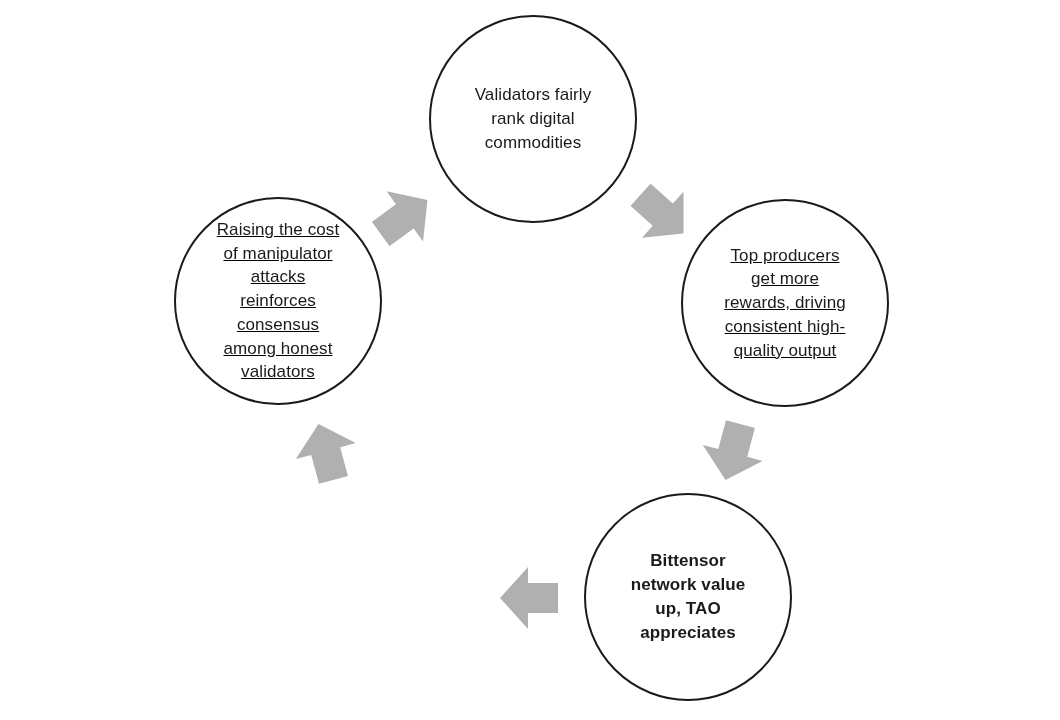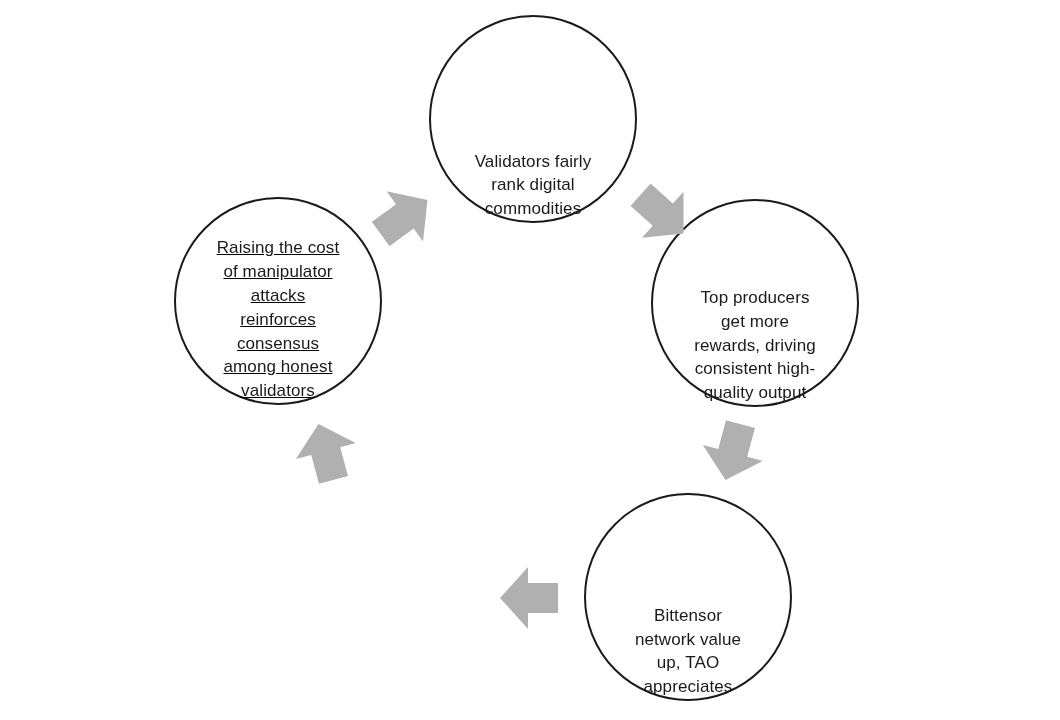--- a/index.html
+++ b/index.html
@@ -16,21 +16,21 @@
     font-family:"Liberation Sans","DejaVu Sans",sans-serif;
     position:relative;overflow:hidden;
   }
   .diagram{position:absolute;inset:0;}
   .node{
     position:absolute;
     box-sizing:border-box;
     background:var(--node-fill);
     border:2px solid var(--node-stroke);
     border-radius:50%;
-    display:flex;align-items:flex-end;justify-content:center;
+    display:flex;align-items:center;justify-content:center;
   }
   .node-label{
     white-space:pre-line;
     text-align:center;
     font-size:17px;
     line-height:1.4;
     color:var(--text);
     letter-spacing:0.1px;
     padding:0 14px;
   }
@@ -45,29 +45,29 @@
 <body>
 
 <div class="diagram">
 
   <div class="node" style="left: 429px; top: 15px; width: 208px; height: 208px;">
     <div class="node-label">Validators fairly
 rank digital
 commodities</div>
   </div>
 
-  <div class="node" style="left: 651px; top: 199px; width: 208px; height: 208px;">
+  <div class="node" style="left: 681px; top: 199px; width: 208px; height: 208px; text-decoration: underline;">
     <div class="node-label">Top producers
 get more
 rewards, driving
 consistent high-
 quality output</div>
   </div>
 
-  <div class="node" style="left: 584px; top: 493px; width: 208px; height: 208px;">
+  <div class="node" style="left: 584px; top: 493px; width: 208px; height: 208px; font-weight: bold;">
     <div class="node-label">Bittensor
 network value
 up, TAO
 appreciates</div>
   </div>
 
 
   <div class="node" style="left: 174px; top: 197px; width: 208px; height: 208px; text-decoration: underline;">
     <div class="node-label">Raising the cost
 of manipulator

